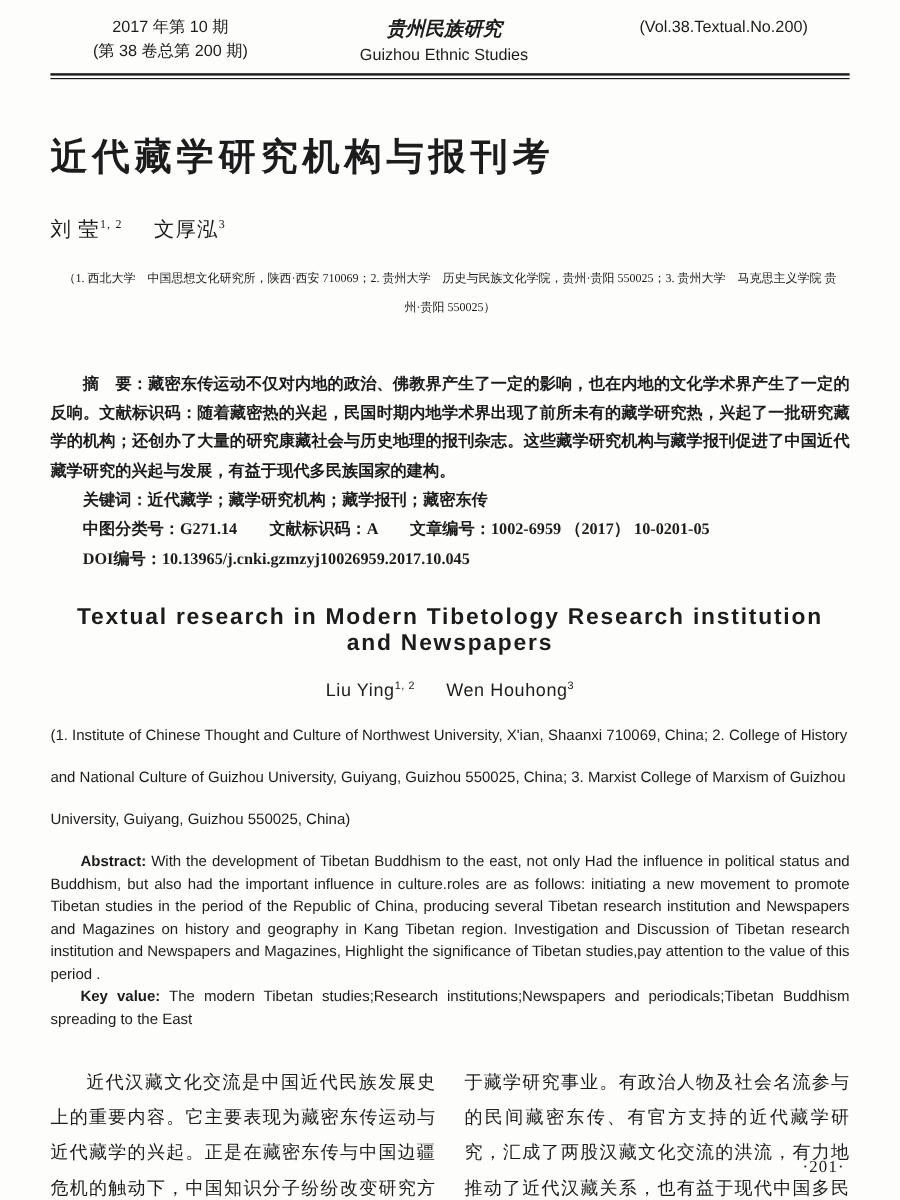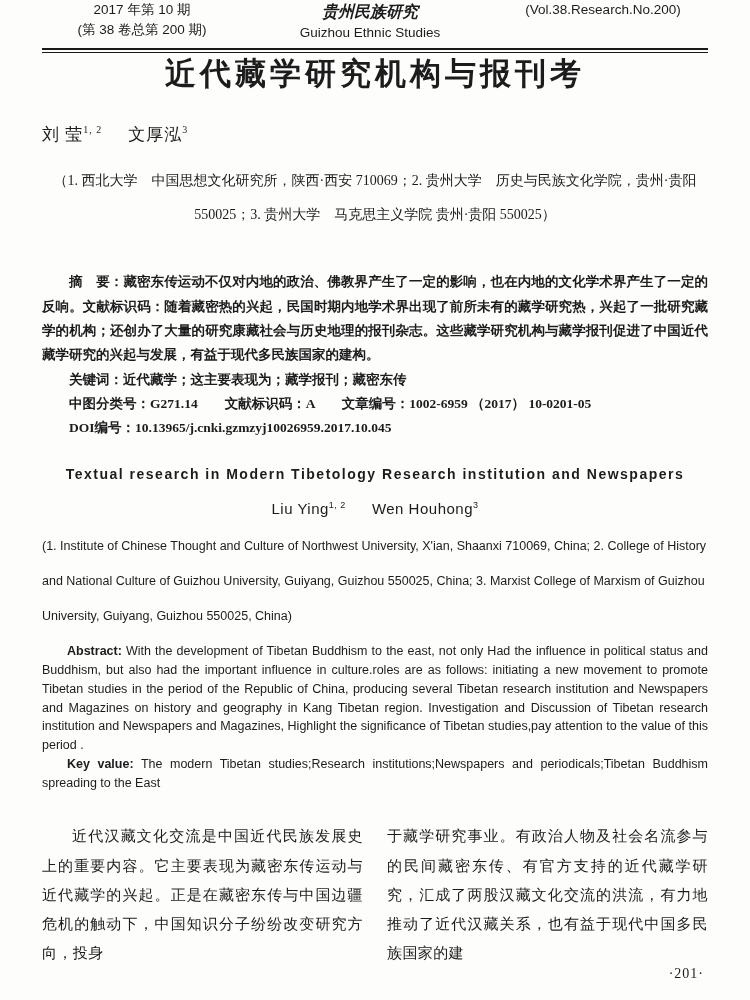--- a/index.html
+++ b/index.html
@@ -10,64 +10,66 @@
     background:#fdfdfc;
     color:#1c1c1c;
     font-family:"Liberation Serif", serif;
     padding:0 42px;
     overflow:hidden;
     position:relative;
   }
   
   .masthead {
     display:flex; justify-content:space-between; align-items:flex-start;
+    padding-top:13px;
     font-family:"Liberation Sans", sans-serif;
     font-size:13.5px; line-height:1.45;
   }
   .mh-col { text-align:center; }
   .mh-left  { width:200px; }
   .mh-center{ width:220px;text-align:center; }
   .mh-right { width:210px; }
   .journal-cn { font-style:italic; font-weight:bold; font-size:16px; }
   .double-rule {
     margin-top:5px;
     border-top:2.5px solid #1a1a1a;
     border-bottom:1.5px solid #1a1a1a;
     height:5px;
   }
   
   .title-cn {
-    text-align:center;
+    margin-top:44px;
+    text-align:left;
     font-size:31px; font-weight:700;
     letter-spacing:4px;
     font-family:"Liberation Sans", sans-serif;
   }
   .authors-cn {
     margin-top:28px; 
     font-size:17px; letter-spacing:1px;
   }
   .authors-cn sup { font-size:10px; }
   .author-gap { display:inline-block; width:26px; }
   .affil-cn {
     margin-top:18px; text-align:center;
-    font-size:14px; line-height:2.45;
+    font-size:10px; line-height:2.45;
     padding:0 6px;
   }
   
   .meta-cn { margin-top:38px; font-size:13.5px; }
   .meta-cn p { line-height:1.8; text-align:justify; }
   .abstract-cn { text-indent:2em; font-weight:600; }
   .kw-cn  { text-indent:2em; font-weight:600; }
   .clc    { text-indent:2em; font-weight:600; }
   .doi    { text-indent:2em; font-weight:600; }
   .lbl { font-weight:700; }
   
   .title-en {
     margin-top:26px; text-align:center;
-    font-size:14px; font-weight:600; letter-spacing:1.5px;
+    font-size:19px; font-weight:600; letter-spacing:1.5px;
     font-family:"Liberation Sans", sans-serif;
   }
   .authors-en {
     margin-top:18px; text-align:center;
     font-size:15px; letter-spacing:0.5px;
     font-family:"Liberation Sans", sans-serif;
   }
   .authors-en sup { font-size:9px; }
   .affil-en {
     margin-top:12px; 
@@ -107,37 +109,37 @@
   <header class="masthead">
     <div class="mh-col mh-left">
       <div>2017 年第 10 期</div>
       <div>(第 38 卷总第 200 期)</div>
     </div>
     <div class="mh-col mh-center">
       <div class="journal-cn">贵州民族研究</div>
       <div>Guizhou Ethnic Studies</div>
     </div>
     <div class="mh-col mh-right">
-      <div>(Vol.38.Research.No.200)</div>
+      <div>(Vol.38.Textual.No.200)</div>
     </div>
   </header>
 
   <div class="double-rule"></div>
 
   <h1 class="title-cn">近代藏学研究机构与报刊考</h1>
 
   <div class="authors-cn">
     <span>刘  莹</span><sup>1, 2</sup><span class="author-gap"></span><span>文厚泓</span><sup>3</sup>
   </div>
 
   <p class="affil-cn">（1. 西北大学　中国思想文化研究所，陕西·西安 710069；2. 贵州大学　历史与民族文化学院，贵州·贵阳 550025；3. 贵州大学　马克思主义学院 贵州·贵阳 550025）</p>
 
   <section class="meta-cn">
     <p class="abstract-cn"><span class="lbl">摘　要：</span><span>藏密东传运动不仅对内地的政治、佛教界产生了一定的影响，也在内地的文化学术界产生了一定的反响。文献标识码：随着藏密热的兴起，民国时期内地学术界出现了前所未有的藏学研究热，兴起了一批研究藏学的机构；还创办了大量的研究康藏社会与历史地理的报刊杂志。这些藏学研究机构与藏学报刊促进了中国近代藏学研究的兴起与发展，有益于现代多民族国家的建构。</span></p>
-    <p class="kw-cn"><span class="lbl">关键词：</span><span>近代藏学；这主要表现为；藏学报刊；藏密东传</span></p>
+    <p class="kw-cn"><span class="lbl">关键词：</span><span>近代藏学；藏学研究机构；藏学报刊；藏密东传</span></p>
     <p class="clc">中图分类号：G271.14　　文献标识码：A　　文章编号：1002-6959 （2017） 10-0201-05</p>
     <p class="doi">DOI编号：10.13965/j.cnki.gzmzyj10026959.2017.10.045</p>
   </section>
 
   <h2 class="title-en">Textual research in Modern Tibetology Research institution and Newspapers</h2>
 
   <div class="authors-en">
     <span>Liu Ying</span><sup>1, 2</sup><span class="author-gap"></span><span>Wen Houhong</span><sup>3</sup>
   </div>
 

